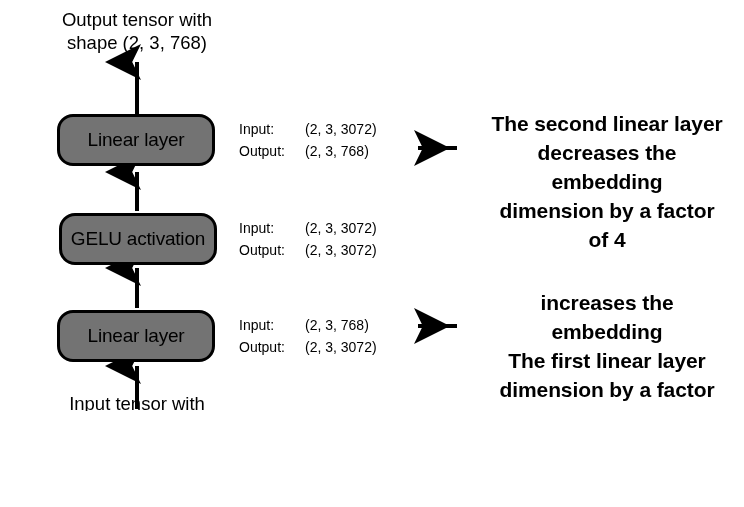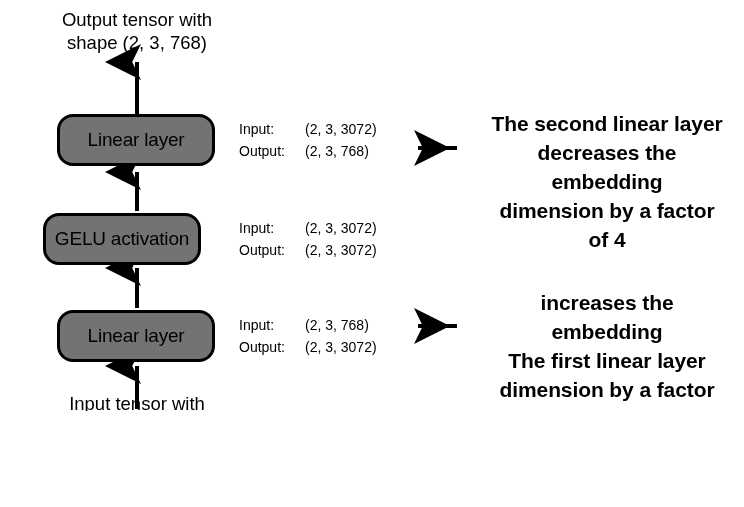--- a/index.html
+++ b/index.html
@@ -125,21 +125,21 @@
       <span class="io-val">(2, 3, 768)</span>
     </div>
   </div>
 
   <div class="abs annot" style="left:487px; top:109px; width:240px;">
     <div>The second linear layer</div>
     <div>decreases the embedding</div>
     <div>dimension by a factor of 4</div>
   </div>
 
-  <div class="abs node-box" style="left:43px; top:213px; width:158px; height:52px;">
+  <div class="abs node-box" style="left:59px; top:213px; width:158px; height:52px;">
     <span class="node-label">GELU activation</span>
   </div>
 
   <div class="abs io-block" style="left:239px; top:217px;">
     <div class="io-row">
       <span class="io-key">Input:</span>
       <span class="io-val">(2, 3, 3072)</span>
     </div>
     <div class="io-row">
       <span class="io-key">Output:</span>

